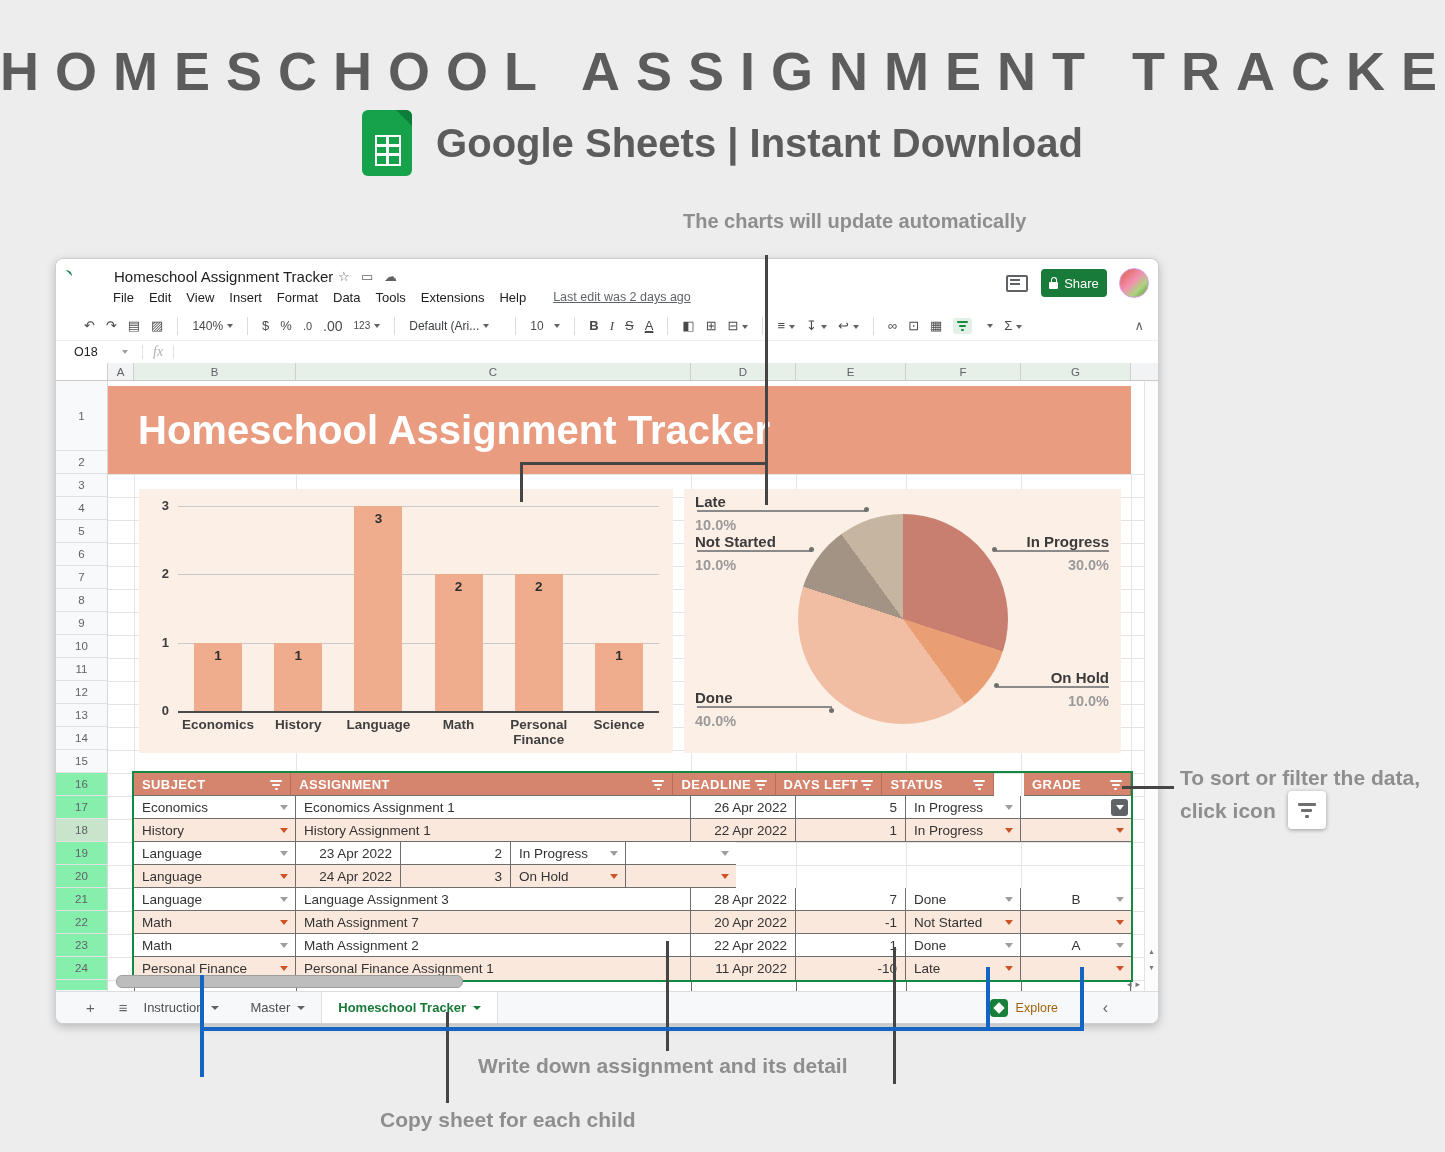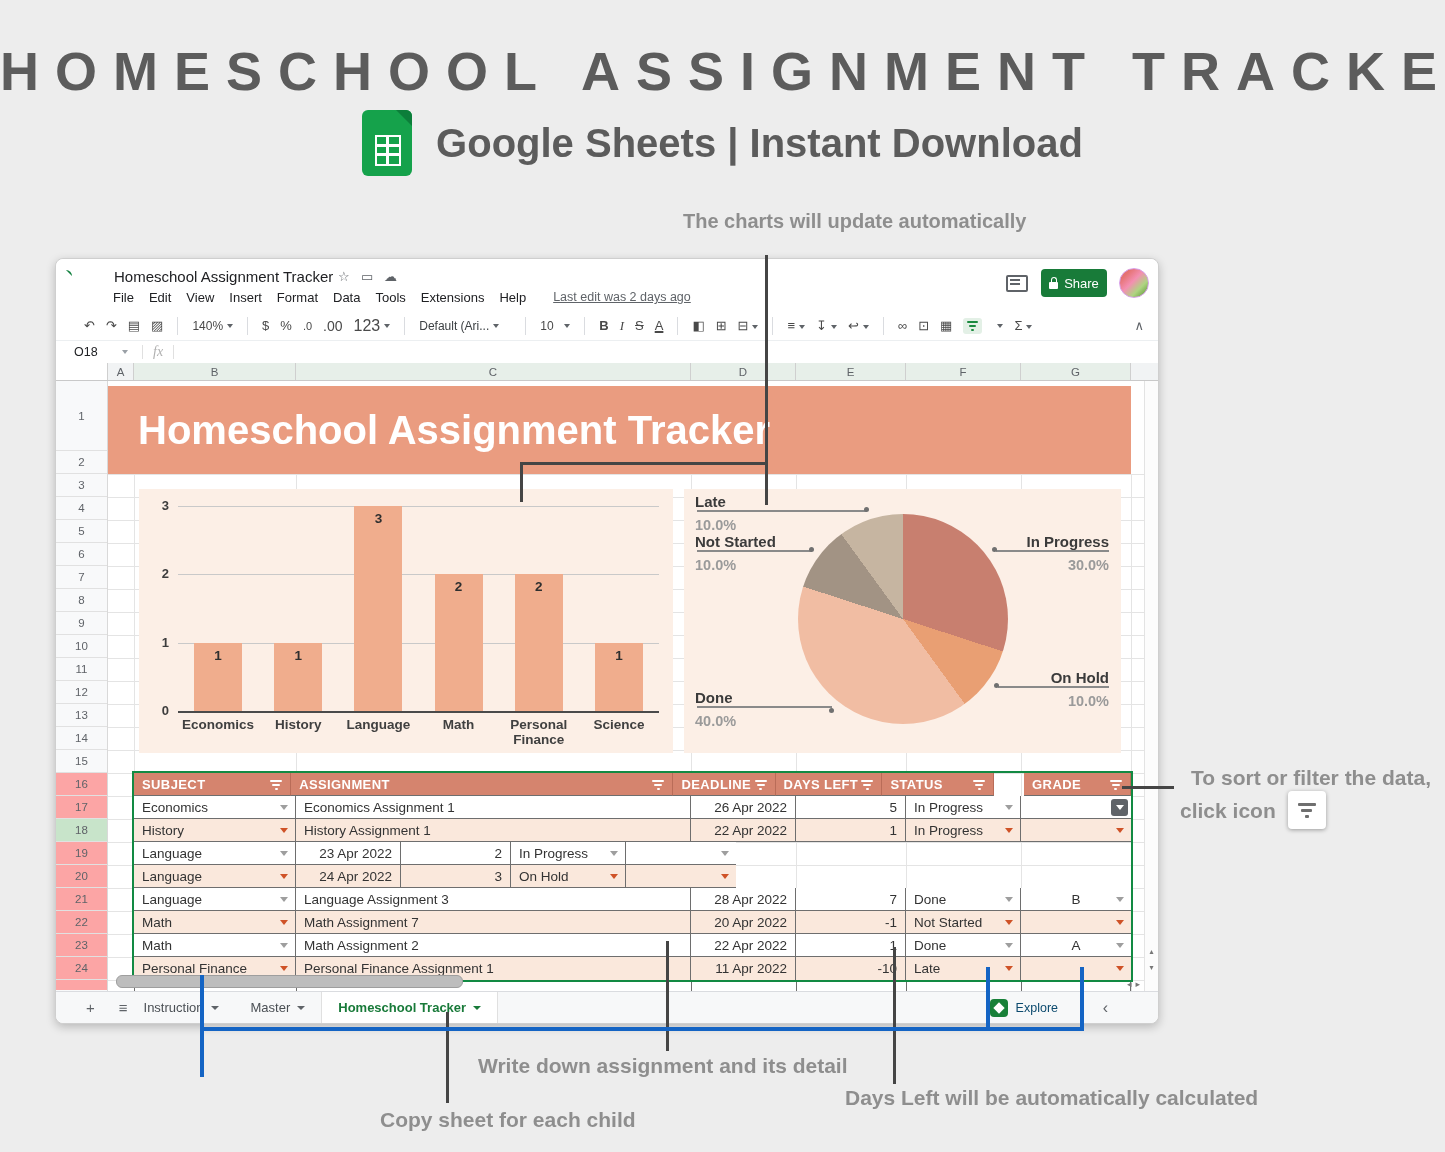--- a/index.html
+++ b/index.html
@@ -22,21 +22,21 @@
   .sheets-logo.small{width:19px;height:25px;border-radius:2px;}
   .sheets-logo.small:before{border-width:0 6px 6px 0;}
   .sheets-logo.small .grid-glyph{left:4.5px;top:9px;width:9px;height:11px;border-width:1.5px;}
   .sheets-logo.small .grid-glyph i.v{left:3.5px;width:1.5px;}
   .sheets-logo.small .grid-glyph i.h1{top:2.5px;height:1.5px;}
   .sheets-logo.small .grid-glyph i.h2{top:6.5px;height:1.5px;}
 
   
   .ann{color:#8e8e8e;font-weight:700;font-size:21px;}
   #ann-charts{left:683px;top:210px;font-size:20px;}
-  #ann-filter{left:1180px;top:764px;width:262px;line-height:27px;text-align:center;}
+  #ann-filter{left:1180px;top:764px;width:262px;line-height:27px;}
   #ann-filter .row2{display:flex;align-items:center;gap:12px;}
   #ann-choose{left:38px;top:1073px;width:330px;line-height:26px;}
   #ann-copy{left:380px;top:1108px;}
   #ann-write{left:478px;top:1054px;}
   #ann-days{left:845px;top:1086px;}
   .lineg{background:#454545;z-index:30;}
   .lineb{background:#1464c4;z-index:30;}
   .icon-box{width:38px;height:38px;background:#fff;border-radius:4px;box-shadow:0 1px 4px rgba(0,0,0,.35);
     display:flex;align-items:center;justify-content:center;}
 
@@ -103,21 +103,21 @@
   #colstrip .c{border-right:1px solid #cfcfcf;display:flex;align-items:center;justify-content:center;box-sizing:border-box;background:#e7efe9;}
   #colstrip .corner{width:52px;background:#fff;}
   #colstrip .gray{background:#f1f3f4;}
 
   
   #gridbody{position:absolute;left:0;top:122px;width:100%;height:610px;background:#fff;}
   #row-headers{position:absolute;left:0;top:0;width:52px;height:610px;background:#f8f9fa;border-right:1px solid #d9d9d9;box-sizing:border-box;}
   .rownum{height:23px;line-height:22px;text-align:center;font-size:11.5px;color:#5f6368;
     border-bottom:1px solid #e1e1e1;box-sizing:border-box;}
   .rownum.r1{height:70px;line-height:70px;}
-  .rownum.filtered{background:#fca5a5;}
+  .rownum.filtered{background:#86efac;}
   .rownum.selected{background:#c8e4ca;}
   .rownum.partial{height:10px;border-bottom:none;}
   #hgrid{position:absolute;left:52px;top:93px;width:1037px;height:517px;
     background:repeating-linear-gradient(to bottom,#e4e4e4 0 1px,transparent 1px 23px);}
   .vline{position:absolute;top:93px;height:517px;width:1px;background:#e4e4e4;}
 
   
   #banner{position:absolute;left:52px;top:5px;width:1023px;height:88px;background:#ea9c80;z-index:2;}
   #banner span{position:absolute;left:30px;top:0;line-height:88px;font-size:40px;font-weight:700;color:#fff;}
 
@@ -177,21 +177,21 @@
   #tabbar{position:absolute;left:0;top:732px;width:100%;height:32px;background:#f7f8f9;border-top:1px solid #dadce0;
     display:flex;align-items:center;box-sizing:border-box;font-size:13px;color:#5f6368;}
   #tabbar .bic{margin-left:30px;font-size:15px;}
   #tabbar .bic.all{margin-left:24px;}
   .sheet-tab{display:flex;align-items:center;gap:7px;padding:0 16px;height:100%;font-weight:500;color:#4a4f54;}
   .sheet-tab:first-of-type{margin-left:30px;}
   .sheet-tab .dd-t{width:0;height:0;border-left:4px solid transparent;border-right:4px solid transparent;border-top:4.5px solid #5f6368;}
   .sheet-tab.active{background:#fff;border-left:1px solid #e0e0e0;border-right:1px solid #e0e0e0;}
   .sheet-tab.active span{color:#187a39;font-weight:700;}
   .sheet-tab.active .dd-t{border-top-color:#187a39;}
-  #explore{position:absolute;right:100px;display:flex;align-items:center;gap:8px;color:#0c4a6e;font-size:12.5px;}
+  #explore{position:absolute;right:100px;display:flex;align-items:center;gap:8px;color:#a16207;font-size:12.5px;}
   .explore-ic{position:relative;width:18px;height:18px;background:#188038;border-radius:4px;}
   .explore-ic:before{content:"";position:absolute;left:5px;top:5px;width:8px;height:8px;background:#fff;transform:rotate(45deg);}
   #tab-collapse{position:absolute;right:50px;font-size:16px;color:#5f6368;}
 </style>
 </head>
 <body>
 
 <div id="stage">
 
   <div class="abs" id="main-title">HOMESCHOOL ASSIGNMENT TRACKER</div>
@@ -215,21 +215,20 @@
           <span class="funnel gray">
             <i></i>
             <i></i>
             <i></i>
           </span>
         </span>
     </div>
   </div>
   <div class="abs ann" id="ann-copy">Copy sheet for each child</div>
   <div class="abs ann" id="ann-write">Write down assignment and its detail</div>
-  <div class="abs ann" id="ann-days">Days Left will be automatically calculated</div>
 
   <div class="abs lineg" style="left:765px;top:255px;width:3px;height:250px;"></div>
   <div class="abs lineg" style="left:520px;top:462px;width:248px;height:3px;"></div>
   <div class="abs lineg" style="left:520px;top:462px;width:3px;height:40px;"></div>
   <div class="abs lineg" style="left:1122px;top:786px;width:52px;height:3px;"></div>
   <div class="abs lineg" style="left:446px;top:1012px;width:3px;height:91px;"></div>
   <div class="abs lineg" style="left:666px;top:941px;width:3px;height:110px;"></div>
   <div class="abs lineg" style="left:893px;top:947px;width:3px;height:137px;"></div>
   <div class="abs lineb" style="left:200px;top:975px;width:4px;height:102px;"></div>
   <div class="abs lineb" style="left:986px;top:967px;width:4px;height:62px;"></div>
@@ -274,21 +273,21 @@
       <span class="ti">↷</span>
       <span class="ti">▤</span>
       <span class="ti">▨</span>
       <span class="sep"></span>
       <span class="ti" style="font-size:12px;"><span>140%</span><span class="dd-t"></span></span>
       <span class="sep"></span>
       <span class="ti">$</span>
       <span class="ti">%</span>
       <span class="ti" style="font-size:11px;">.0</span>
       <span class="ti" style="font-size:14px;">.00</span>
-      <span class="ti" style="font-size:16px;"><span>123</span><span class="dd-t"></span></span>
+      <span class="ti" style="font-size:10px;"><span>123</span><span class="dd-t"></span></span>
       <span class="sep"></span>
       <span class="ti fontbox"><span>Default (Ari...</span><span class="dd-t"></span></span>
       <span class="sep"></span>
       <span class="ti" style="font-size:12px;"><span>10</span>&nbsp;&nbsp;<span class="dd-t"></span></span>
       <span class="sep"></span>
       <span class="ti b">B</span>
       <span class="ti i">I</span>
       <span class="ti s">S</span>
       <span class="ti u">A</span>
       <span class="sep"></span>

